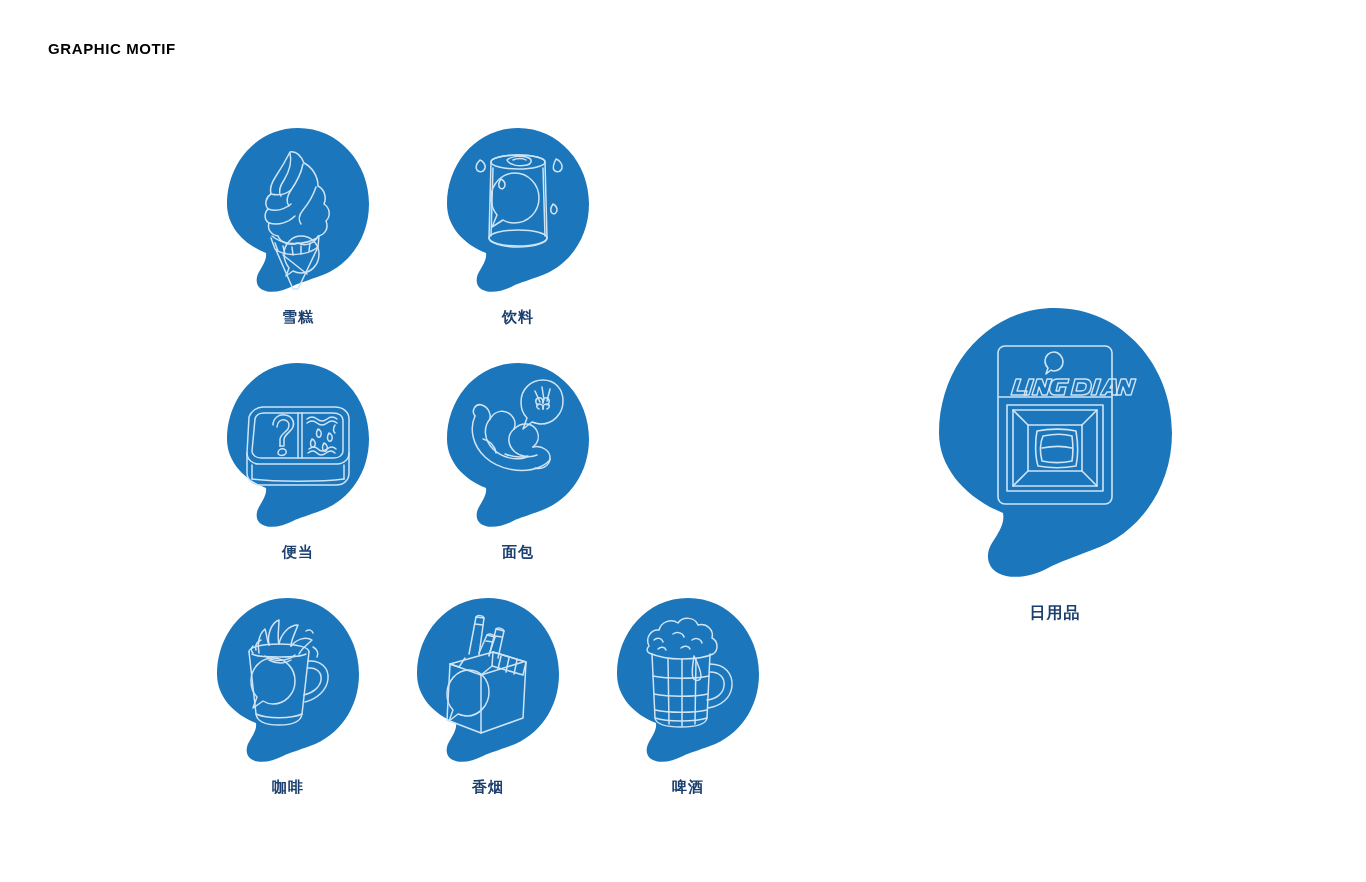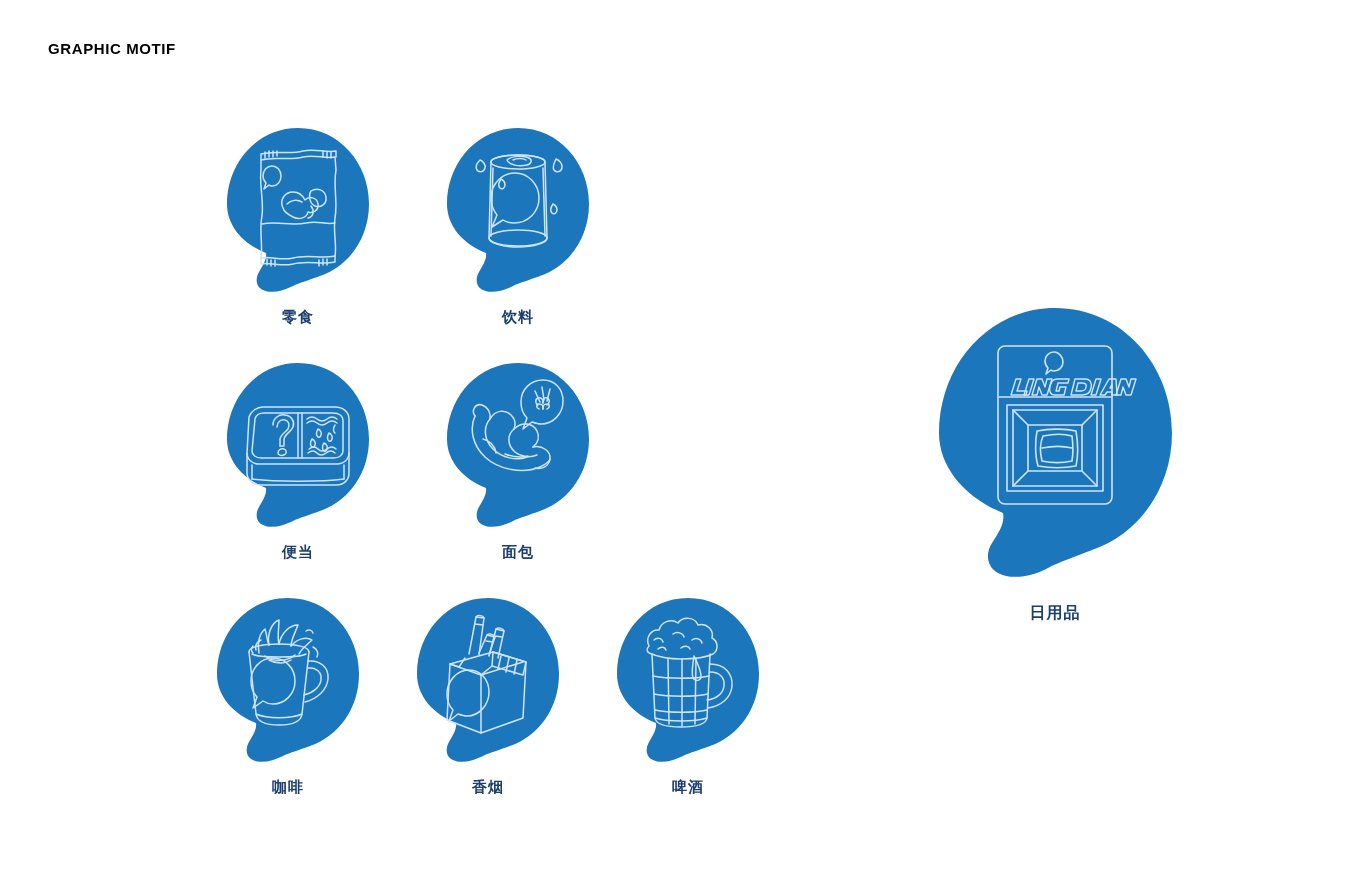--- a/index.html
+++ b/index.html
@@ -84,59 +84,54 @@
 </style>
 </head>
 <body>
 
 <div id="page-title">GRAPHIC MOTIF</div>
 
 <div id="motif-grid">
 
   <div class="motif-row">
 
-
-    <div class="motif-cell">
-      <div class="bubble-wrap">
-        <svg width="150" height="168" viewBox="0 0 150 168">
-          <path d="M75 2 C116 2 146 37 146 78 C146 112 126 140 97 150 C86 154 76 157 70 160
-                   C60 165 48 168 40 164 C33 161 32 153 36 146 C40 139 44 133 43 127
-                   C20 118 4 100 4 78 C4 37 34 2 75 2 Z" fill="#1b76bc"></path>
-          <g fill="none" stroke="#cfe4f5" stroke-width="1.5" stroke-linecap="round" stroke-linejoin="round">
-
-            <path d="M38 34 C52 30 66 35 80 31 C92 28 102 33 112 31
-                     L113 44 C110 60 115 76 112 92 C110 106 114 118 112 130
-                     C98 133 84 128 70 132 C58 135 48 130 38 132
-                     C40 118 36 104 39 90 C41 74 36 58 38 44 Z"></path>
-
-            <path d="M38 34 L38 28 C52 24 66 29 80 25 C92 22 102 27 113 25 L113 31"></path>
-            <path d="M42 26 L42 32 M46 25 L46 31 M50 25 L50 31 M54 25 L54 30
-                     M100 25 L100 31 M104 26 L104 32 M108 26 L108 32"></path>
-
-            <path d="M38 132 L38 138 C48 136 58 141 70 138 C84 134 98 139 112 136 L112 130"></path>
-            <path d="M44 133 L44 139 M48 134 L48 140 M52 134 L52 140
-                     M96 134 L96 140 M100 133 L100 139 M104 133 L104 139"></path>
-
-            <path d="M39 98 C54 95 68 100 83 97 C95 94 102 99 112 97"></path>
-
-            <path d="M60 82 C56 74 62 66 70 66 C76 66 80 70 82 74
-                     C86 70 94 71 95 78 C96 84 90 88 85 86
-                     C84 92 76 94 70 91 C64 88 61 86 60 82 Z"></path>
-            <path d="M64 78 C68 74 74 73 79 76"></path>
-            <path d="M88 65 C94 61 102 64 103 71 C104 78 98 82 92 80
-                     C87 78 85 70 88 65 Z"></path>
-            <path d="M88 80 C92 85 90 91 85 92"></path>
-
-            <path d="M58 50 C58 56 54 60 49 60 C48 60 47 60 46 59 L41 63 L43 57
-                     C41 55 40 53 40 50 C40 44 44 40 49 40 C54 40 58 44 58 50 Z"></path>
-          </g>
-        </svg>
-      </div>
-      <div class="motif-label">零食</div>
-    </div>
+    <div class="motif-cell">
+      <div class="bubble-wrap">
+        <svg width="150" height="168" viewBox="0 0 150 168">
+          <path d="M75 2 C116 2 146 37 146 78 C146 112 126 140 97 150 C86 154 76 157 70 160
+                   C60 165 48 168 40 164 C33 161 32 153 36 146 C40 139 44 133 43 127
+                   C20 118 4 100 4 78 C4 37 34 2 75 2 Z" fill="#1b76bc"></path>
+          <g fill="none" stroke="#cfe4f5" stroke-width="1.5" stroke-linecap="round" stroke-linejoin="round">
+
+            <path d="M67 26 C62 36 57 44 53 50 C49 56 46 62 48 68 C43 71 41 78 45 83
+                     C41 87 41 94 46 97 C44 103 48 109 55 110 C58 117 67 120 75 117
+                     C83 121 92 117 95 110 C102 109 106 102 103 95 C108 90 107 82 101 78
+                     C104 71 101 63 95 60 C95 50 89 41 81 37 C78 30 73 25 67 26 Z"></path>
+            <path d="M67 27 C69 36 66 46 61 54 C57 60 55 66 58 70"></path>
+            <path d="M80 38 C78 48 73 57 68 64 C64 70 63 76 66 80"></path>
+            <path d="M93 61 C90 70 85 78 80 84 C76 89 75 94 78 98"></path>
+            <path d="M48 68 C56 70 63 68 68 64"></path>
+            <path d="M45 83 C54 86 62 83 68 78"></path>
+            <path d="M46 97 C56 100 66 96 72 90"></path>
+
+            <path d="M49 110 C58 118 78 121 94 112"></path>
+            <path d="M48 112 L52 123 C62 131 84 130 95 121 L96 110"></path>
+            <path d="M52 117 L55 125 M60 120 L62 128 M69 121 L70 129 M78 120 L78 128 M87 117 L86 125"></path>
+
+            <path d="M53 124 L70 163 L75 163 L95 121"></path>
+            <path d="M60 129 L84 148"></path>
+
+            <path d="M96 128 C96 139 88 147 78 147 C75 147 72 146 70 145 L63 150 L66 142
+                     C63 138 61 133 61 128 C61 118 69 110 78 110 C88 110 96 118 96 128 Z"></path>
+          </g>
+        </svg>
+      </div>
+      <div class="motif-label">雪糕</div>
+    </div>
+
 
     <div class="motif-cell">
       <div class="bubble-wrap">
         <svg width="150" height="168" viewBox="0 0 150 168">
           <path d="M75 2 C116 2 146 37 146 78 C146 112 126 140 97 150 C86 154 76 157 70 160
                    C60 165 48 168 40 164 C33 161 32 153 36 146 C40 139 44 133 43 127
                    C20 118 4 100 4 78 C4 37 34 2 75 2 Z" fill="#1b76bc"></path>
           <g fill="none" stroke="#cfe4f5" stroke-width="1.5" stroke-linecap="round" stroke-linejoin="round">
 
             <path d="M48 36 C48 32 60 29 75 29 C90 29 102 32 102 36

